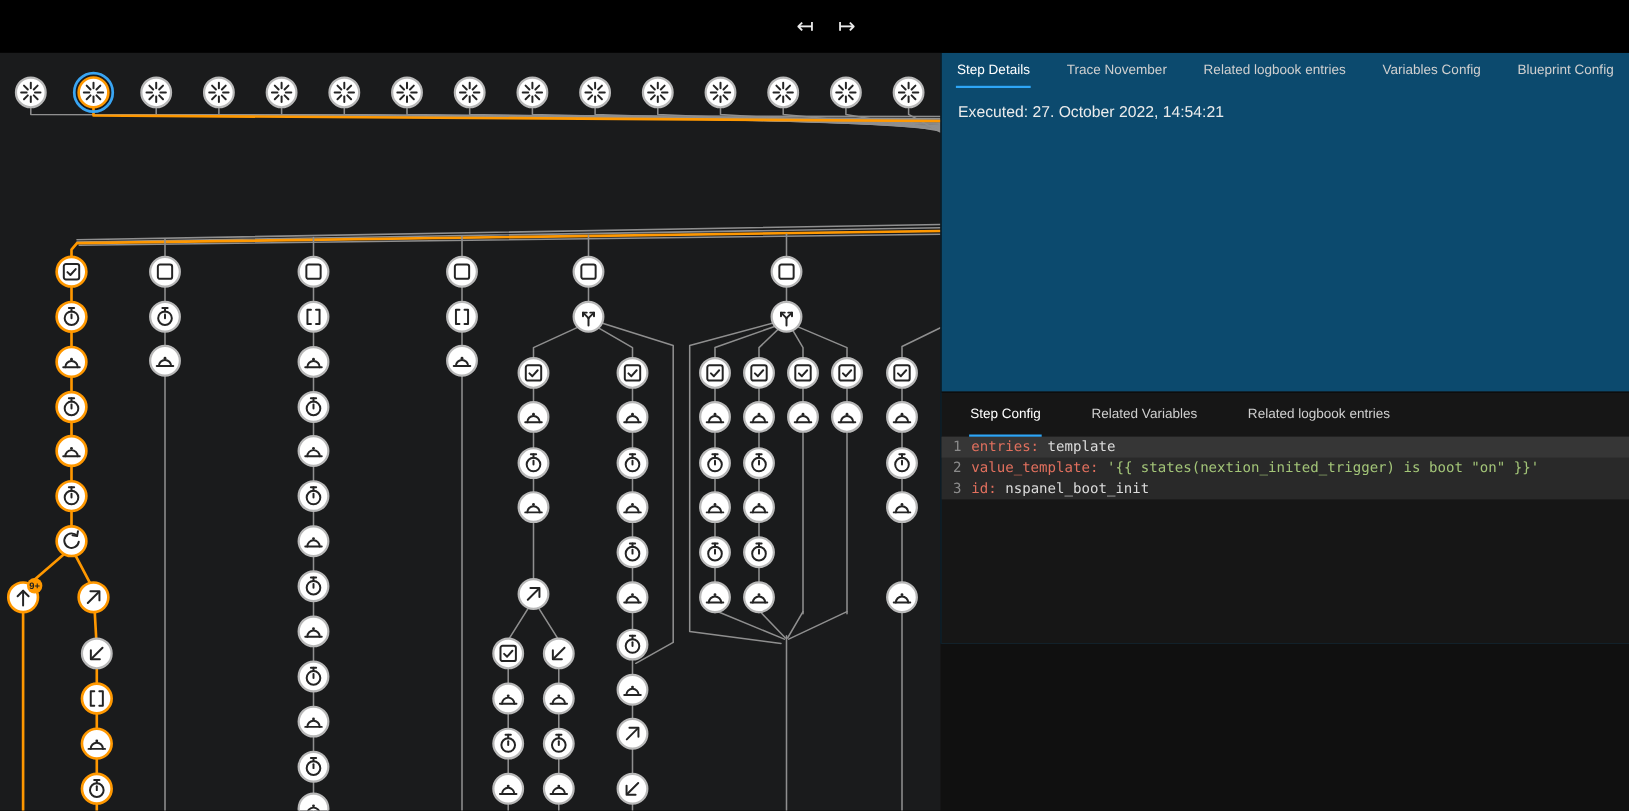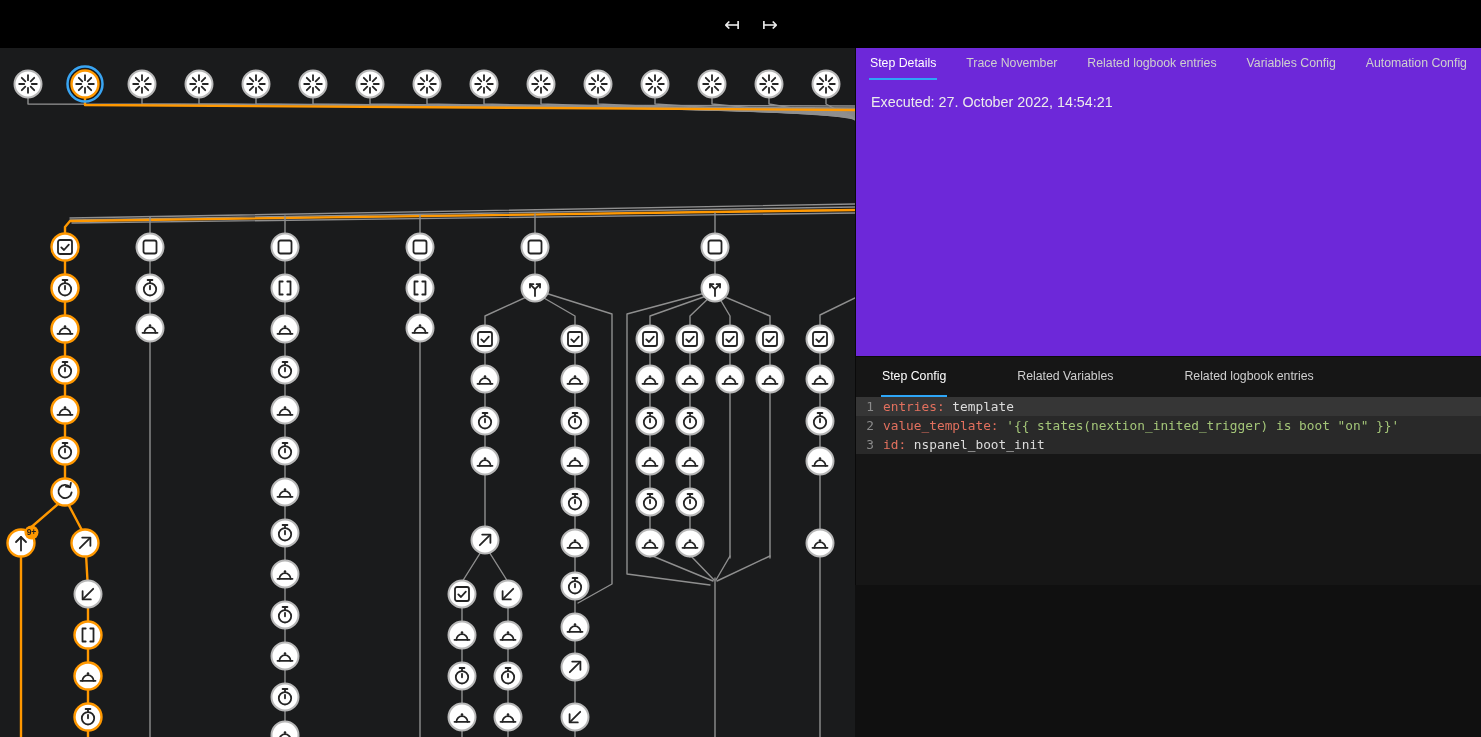--- a/index.html
+++ b/index.html
@@ -6,28 +6,28 @@
   body{margin:0;background:#000}
   .app{position:relative;width:1481px;height:737px;overflow:hidden;background:#101010;font-family:"Liberation Sans",sans-serif}
   .graph-bg{position:absolute;top:0;left:0;width:855px;height:737px;background:#1a1b1c;z-index:1}
   .graph-svg{position:absolute;top:0;left:0;z-index:5}
   .topbar{position:absolute;top:0;left:0;width:1481px;height:48px;background:#000;z-index:30}
   .run-nav{position:absolute;left:720px;top:0;height:48px;display:flex;align-items:center;gap:14px}
   .nav-arrow{background:none;border:none;color:#ececec;font-size:19px;line-height:1;padding:2px 4px;cursor:pointer;font-family:"DejaVu Sans",sans-serif}
   .run-picker{display:flex;align-items:center;background:#202834;border:1px solid #515d6e;border-radius:6px;height:23px;padding:0 3px 0 10px;cursor:pointer}
   .run-picker-label{color:#fff;font-size:11.5px;padding-right:8px;white-space:nowrap}
   .stepper{width:16px;height:17px;border-radius:4px;display:flex;align-items:center;justify-content:center;background:#3b77f2}
-  .panel{position:absolute;left:855px;top:48px;width:626px;height:537px;background:#6d28d9;z-index:10;border-left:1px solid #0a0a0a}
+  .panel{position:absolute;left:855px;top:48px;width:626px;height:537px;background:#0c4a6e;z-index:10;border-left:1px solid #0a0a0a}
   .tabs{display:flex}
   .tab{display:flex;align-items:center;color:#cfcfcf;font-size:12.3px;cursor:pointer;border-bottom:2px solid transparent;padding:0 1px;white-space:nowrap}
   .tab.active{color:#fff}
   .tabs-top{height:32px;justify-content:space-between;padding:0 13px}
   .executed{position:absolute;top:46px;left:15px;color:#ececec;font-size:14.3px}
   .lower{position:absolute;top:308px;left:0;width:626px;bottom:0;background:#161616;border-top:1px solid #0b0b0b}
-  .tabs-bottom{height:40px;gap:69px;padding:0 25px;align-items:stretch}
+  .tabs-bottom{height:40px;gap:44px;padding:0 25px;align-items:stretch}
   .code{background:#292929;font-family:"DejaVu Sans Mono",monospace;font-size:12.8px;line-height:19px;color:#d6d6d6}
   .code-line{display:flex}
   .code-line.active{background:#363636}
   .line-number{width:27px;text-align:right;padding-right:9px;color:#8b8b8b;flex:none}
   .tok-key{color:#e2705e}
   .tok-string{color:#a3c578}
   .tok-plain{color:#dcdcdc}
 </style>
 </head>
 <body>
@@ -925,21 +925,21 @@
       <button class="nav-arrow"><span>↦</span></button>
     </div>
   </div>
 
   <div class="panel">
     <div class="tabs tabs-top" id="tabs-top">
         <div class="tab active" style="border-bottom-color: rgb(46, 166, 247);">Step Details</div>
         <div class="tab">Trace November</div>
         <div class="tab">Related logbook entries</div>
         <div class="tab">Variables Config</div>
-        <div class="tab">Automation Config</div>
+        <div class="tab">Blueprint Config</div>
       </div>
     <div class="executed">Executed: 27. October 2022, 14:54:21</div>
     <div class="lower">
       <div class="tabs tabs-bottom" id="tabs-bottom">
           <div class="tab active" style="border-bottom-color: rgb(46, 166, 247);">Step Config</div>
           <div class="tab">Related Variables</div>
           <div class="tab">Related logbook entries</div>
         </div>
       <div class="code" id="code">
           <div class="code-line active">

